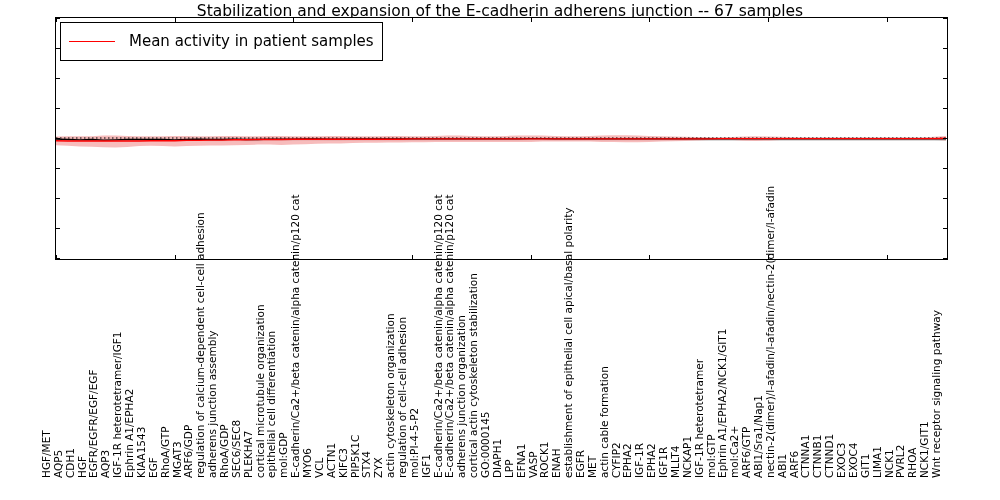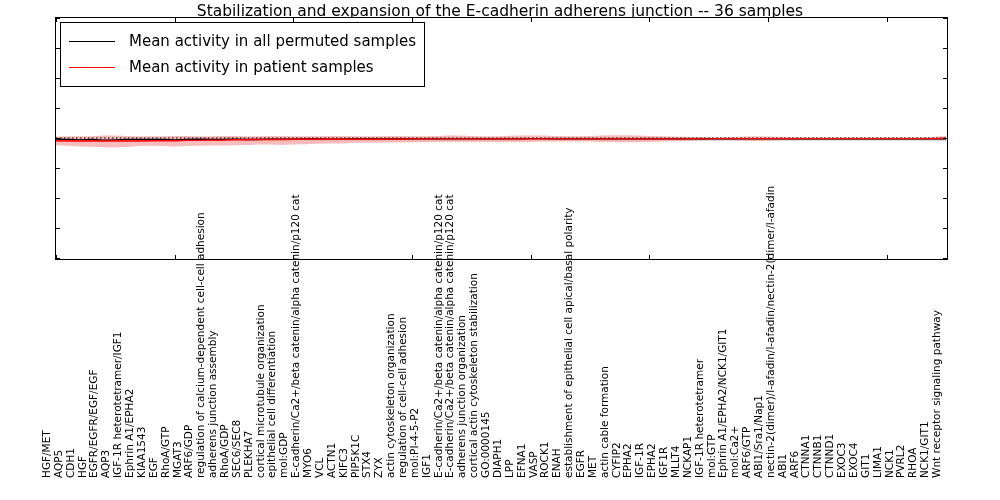--- a/index.html
+++ b/index.html
@@ -37,21 +37,21 @@
   .lgline.red{border-top-color:#ff0000;}
   .lgtxt{font-size:15px;color:#000;white-space:nowrap;}
 
   svg{display:block;}
 </style>
 </head>
 <body>
 
 <div id="fig">
 
-  <div id="title">Stabilization and expansion of the E-cadherin adherens junction -- 36 samples</div>
+  <div id="title">Stabilization and expansion of the E-cadherin adherens junction -- 67 samples</div>
 
   <div id="ytlwrap"></div>
 
   <div id="axes">
     <div id="plotclip">
       <svg id="plotsvg" width="891" height="241" viewBox="0 0 891 241" preserveAspectRatio="none">
           <polygon points="0.00,119.40 11.87,119.40 23.73,119.40 35.60,119.40 47.47,119.40 59.33,119.40 71.20,119.40 83.07,119.40 94.93,119.40 106.80,119.40 118.67,119.40 130.53,119.40 142.40,119.40 154.27,119.40 166.13,119.40 178.00,119.40 189.87,119.40 201.73,119.40 213.60,119.40 225.47,119.40 237.33,119.40 249.20,119.40 261.07,119.40 272.93,119.40 284.80,119.40 296.67,119.40 308.53,119.40 320.40,119.40 332.27,119.40 344.13,119.40 356.00,119.40 367.87,119.40 379.73,119.40 391.60,119.40 403.47,119.40 415.33,119.40 427.20,119.40 439.07,119.40 450.93,119.40 462.80,119.40 474.67,119.40 486.53,119.40 498.40,119.40 510.27,119.40 522.13,119.40 534.00,119.40 545.87,119.40 557.73,119.40 569.60,119.40 581.47,119.40 593.33,119.40 605.20,119.40 617.07,119.40 628.93,119.40 640.80,119.40 652.67,119.40 664.53,119.40 676.40,119.40 688.27,119.40 700.13,119.40 712.00,119.40 723.87,119.40 735.73,119.40 747.60,119.40 759.47,119.40 771.33,119.40 783.20,119.40 795.07,119.40 806.93,119.40 818.80,119.40 830.67,119.40 842.53,119.40 854.40,119.40 866.27,119.40 878.13,119.40 890.00,119.10 890.00,123.00 878.13,122.70 866.27,122.70 854.40,122.70 842.53,122.70 830.67,122.70 818.80,122.70 806.93,122.70 795.07,122.70 783.20,122.70 771.33,122.70 759.47,122.70 747.60,122.70 735.73,122.70 723.87,122.70 712.00,122.70 700.13,122.70 688.27,122.70 676.40,122.70 664.53,122.70 652.67,122.70 640.80,122.70 628.93,122.70 617.07,122.70 605.20,122.70 593.33,122.70 581.47,122.70 569.60,122.70 557.73,122.70 545.87,122.70 534.00,122.70 522.13,122.70 510.27,122.70 498.40,122.70 486.53,122.40 474.67,122.40 462.80,122.70 450.93,122.70 439.07,122.70 427.20,122.70 415.33,122.70 403.47,122.70 391.60,122.70 379.73,122.70 367.87,122.70 356.00,122.70 344.13,122.70 332.27,122.70 320.40,122.70 308.53,122.70 296.67,122.70 284.80,123.00 272.93,123.00 261.07,122.70 249.20,122.70 237.33,123.00 225.47,123.00 213.60,123.00 201.73,123.30 189.87,123.30 178.00,123.00 166.13,123.30 154.27,123.30 142.40,123.00 130.53,123.30 118.67,123.60 106.80,123.30 94.93,123.30 83.07,123.30 71.20,123.30 59.33,123.60 47.47,123.90 35.60,123.60 23.73,123.60 11.87,123.30 0.00,123.00" fill="#c8c8c8" fill-opacity="0.95" stroke="none"></polygon>
           <polygon points="0.00,118.50 11.87,118.20 23.73,118.20 35.60,118.20 47.47,117.60 59.33,117.60 71.20,117.90 83.07,118.20 94.93,118.20 106.80,118.20 118.67,117.90 130.53,117.90 142.40,118.20 154.27,118.20 166.13,117.90 178.00,117.90 189.87,118.20 201.73,118.20 213.60,117.90 225.47,117.90 237.33,118.20 249.20,118.20 261.07,118.20 272.93,117.90 284.80,117.90 296.67,118.20 308.53,118.20 320.40,118.20 332.27,117.90 344.13,117.90 356.00,118.20 367.87,118.20 379.73,117.90 391.60,117.60 403.47,117.60 415.33,117.90 427.20,118.20 439.07,118.20 450.93,117.90 462.80,117.60 474.67,117.60 486.53,117.60 498.40,117.90 510.27,118.20 522.13,118.20 534.00,117.90 545.87,117.60 557.73,117.30 569.60,117.30 581.47,117.60 593.33,117.90 605.20,118.20 617.07,118.50 628.93,118.80 640.80,119.10 652.67,119.40 664.53,119.40 676.40,119.10 688.27,118.50 700.13,118.20 712.00,118.50 723.87,118.80 735.73,119.10 747.60,119.40 759.47,119.40 771.33,119.40 783.20,119.40 795.07,119.40 806.93,119.40 818.80,119.40 830.67,119.40 842.53,119.40 854.40,119.40 866.27,119.40 878.13,118.80 890.00,117.90 890.00,122.40 878.13,121.80 866.27,121.50 854.40,121.50 842.53,121.50 830.67,121.50 818.80,121.50 806.93,121.50 795.07,121.50 783.20,121.50 771.33,121.50 759.47,121.50 747.60,121.50 735.73,121.80 723.87,122.10 712.00,122.70 700.13,123.00 688.27,122.70 676.40,122.10 664.53,121.80 652.67,122.10 640.80,122.40 628.93,123.00 617.07,123.30 605.20,123.60 593.33,123.90 581.47,124.20 569.60,124.20 557.73,123.90 545.87,123.90 534.00,123.60 522.13,123.60 510.27,123.60 498.40,123.60 486.53,123.60 474.67,123.90 462.80,123.90 450.93,123.90 439.07,123.90 427.20,123.90 415.33,123.90 403.47,123.90 391.60,123.90 379.73,123.90 367.87,124.20 356.00,124.20 344.13,124.50 332.27,124.50 320.40,124.80 308.53,124.80 296.67,125.10 284.80,125.40 272.93,125.40 261.07,125.70 249.20,126.30 237.33,126.60 225.47,126.90 213.60,126.60 201.73,126.60 189.87,126.90 178.00,127.20 166.13,127.50 154.27,127.50 142.40,127.80 130.53,128.10 118.67,128.40 106.80,128.10 94.93,127.80 83.07,128.10 71.20,129.00 59.33,129.60 47.47,129.30 35.60,128.70 23.73,128.40 11.87,127.80 0.00,127.20" fill="#f4a6a6" fill-opacity="0.75" stroke="none"></polygon>
           <line x1="0" x2="891" y1="120" y2="120" stroke="#000000" stroke-width="1.2" stroke-dasharray="1.5,2.5" vector-effect="non-scaling-stroke"></line>
           <polyline points="0.00,121.20 11.87,121.50 23.73,121.80 35.60,121.50 47.47,122.10 59.33,121.80 71.20,121.50 83.07,121.50 94.93,121.50 106.80,121.50 118.67,121.80 130.53,121.50 142.40,121.20 154.27,121.50 166.13,121.50 178.00,121.20 189.87,121.50 201.73,121.50 213.60,121.20 225.47,121.20 237.33,121.20 249.20,120.90 261.07,120.90 272.93,121.20 284.80,121.20 296.67,120.90 308.53,120.90 320.40,120.90 332.27,120.90 344.13,120.90 356.00,120.90 367.87,120.90 379.73,120.90 391.60,120.90 403.47,120.90 415.33,120.90 427.20,120.90 439.07,120.90 450.93,120.90 462.80,120.90 474.67,120.60 486.53,120.60 498.40,120.90 510.27,120.90 522.13,120.90 534.00,120.90 545.87,120.90 557.73,120.90 569.60,120.90 581.47,120.90 593.33,120.90 605.20,120.90 617.07,120.90 628.93,120.90 640.80,120.90 652.67,120.90 664.53,120.90 676.40,120.90 688.27,120.90 700.13,120.90 712.00,120.90 723.87,120.60 735.73,120.90 747.60,120.90 759.47,120.90 771.33,120.90 783.20,120.90 795.07,120.90 806.93,120.90 818.80,120.90 830.67,120.90 842.53,120.90 854.40,120.90 866.27,120.90 878.13,120.90 890.00,120.90" fill="none" stroke="#000000" stroke-width="1.3" vector-effect="non-scaling-stroke"></polyline>
@@ -170,22 +170,18 @@
       <div class="xtl" style="left: 826.667px;">LIMA1</div>
       <div class="xtl" style="left: 838.533px;">NCK1</div>
       <div class="xtl" style="left: 850.4px;">PVRL2</div>
       <div class="xtl" style="left: 862.267px;">RHOA</div>
       <div class="xtl" style="left: 874.133px;">NCK1/GIT1</div>
       <div class="xtl" style="left: 886px;">Wnt receptor signaling pathway</div>
     </div>
 
   <div id="legend">
     <div class="lgrow">
-      <span class="lgline"></span>
-      <span class="lgtxt">Mean activity in all permuted samples</span>
-    </div>
-    <div class="lgrow">
       <span class="lgline red"></span>
       <span class="lgtxt">Mean activity in patient samples</span>
     </div>
   </div>
 
 </div>
 
 </body></html>

